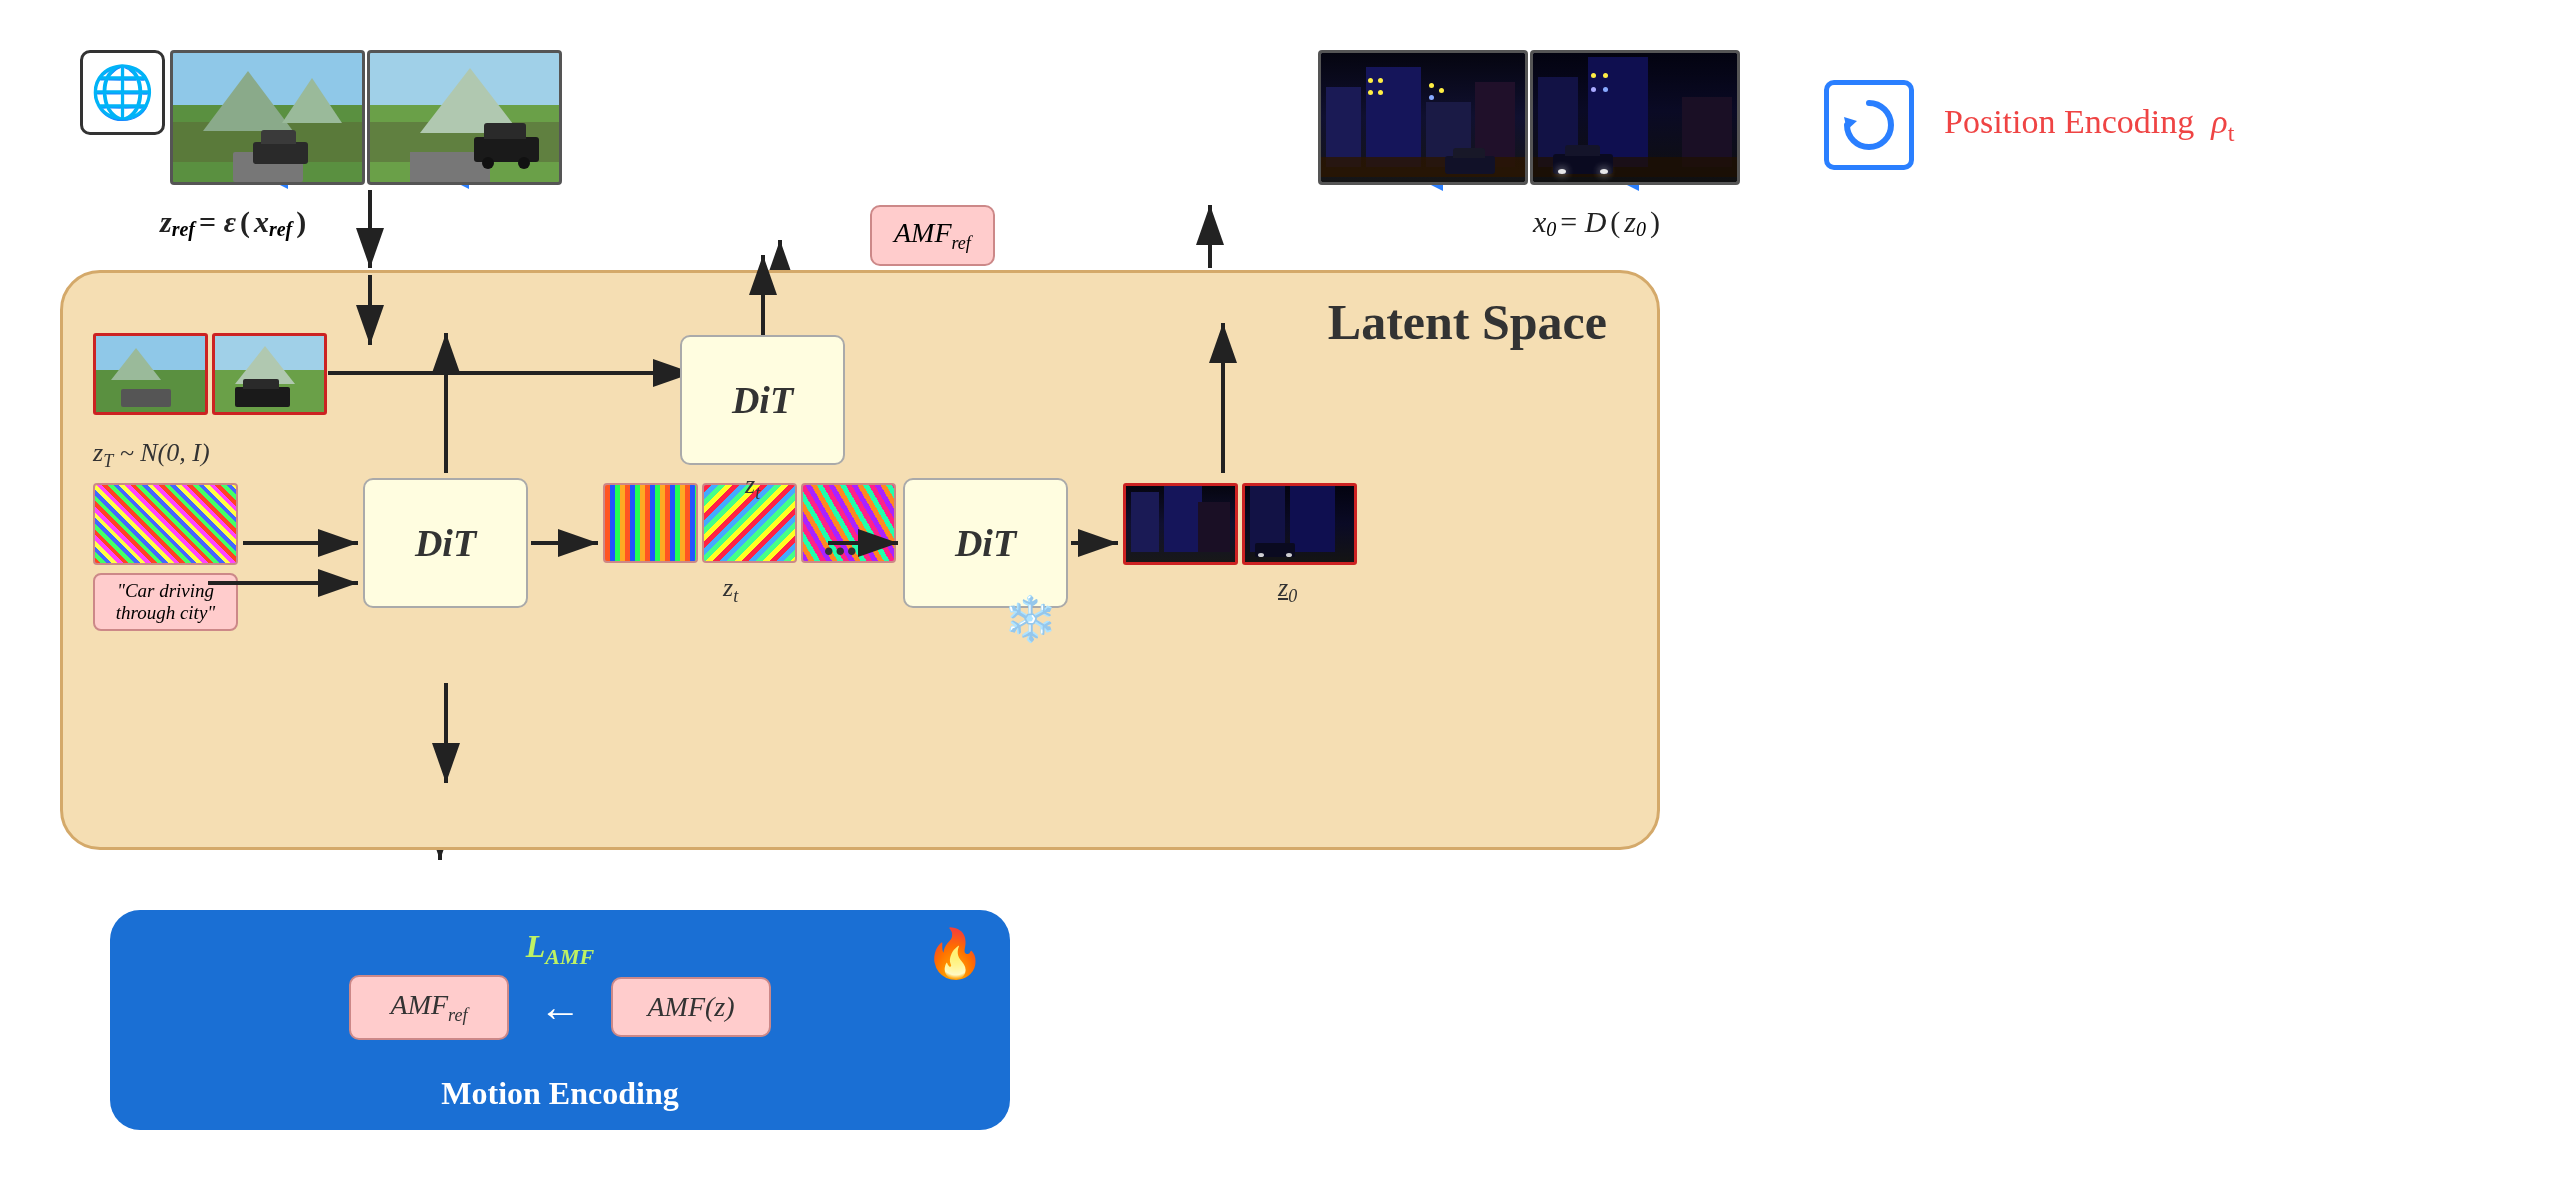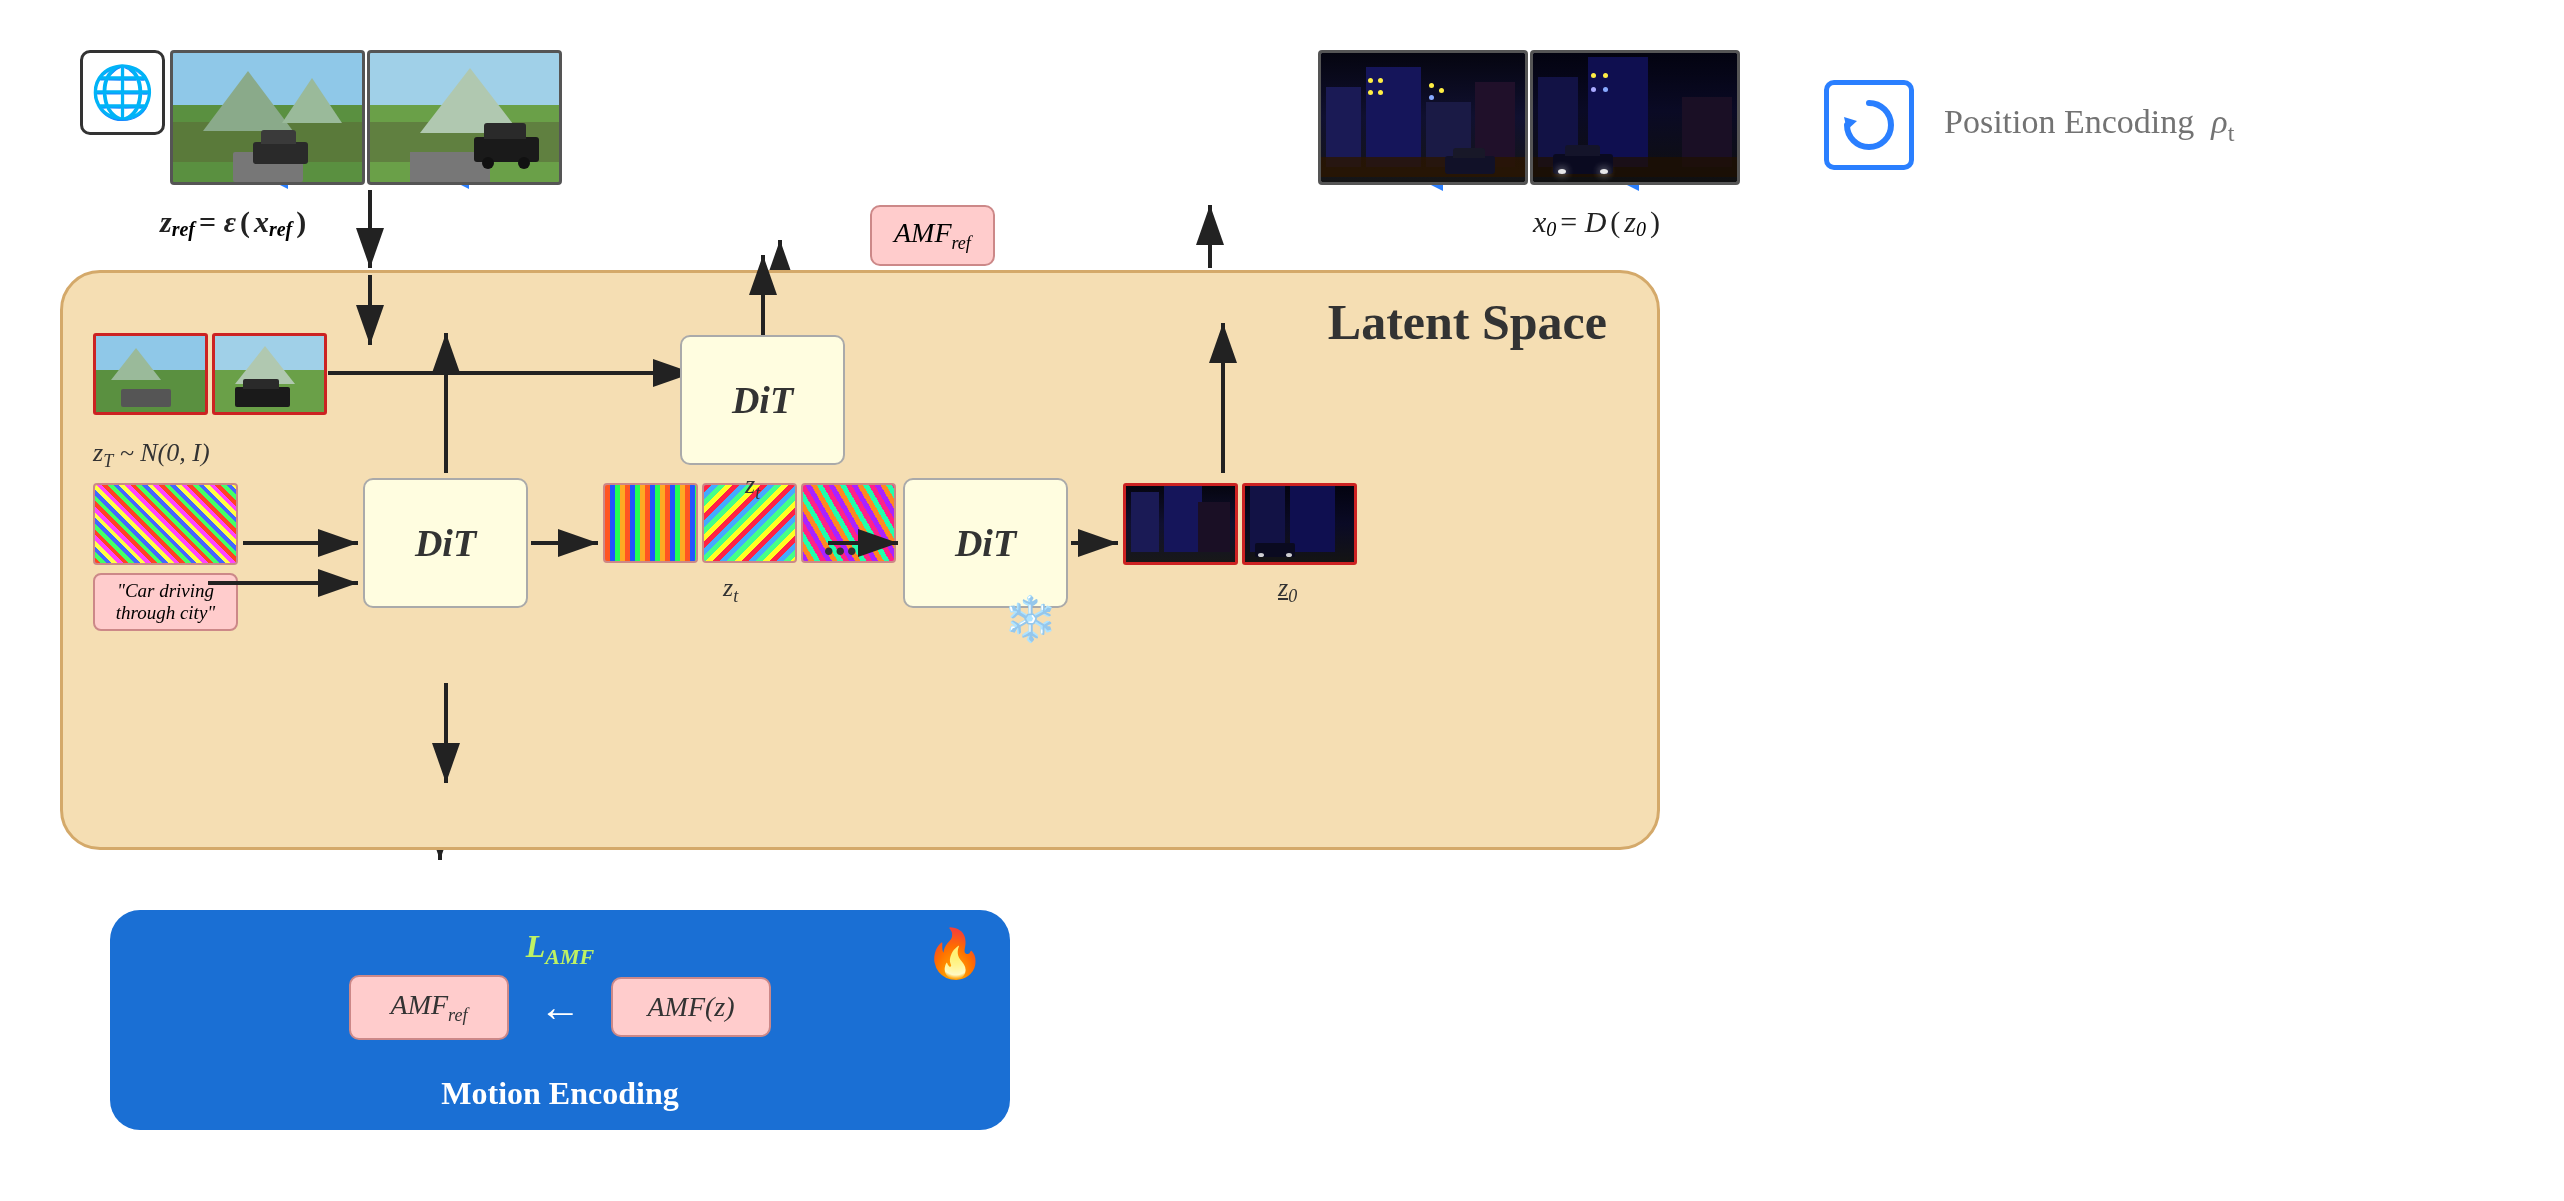--- a/index.html
+++ b/index.html
@@ -371,19 +371,19 @@
   <div class="legend-area">
 
 
     <div class="legend-item">
       <div class="pos-enc-box">
         <svg width="60" height="60" viewBox="0 0 60 60" xmlns="http://www.w3.org/2000/svg">
           <path d="M30 8 A22 22 0 1 1 8 30" fill="none" stroke="#2a7fff" stroke-width="6" stroke-linecap="round"></path>
           <polygon points="5,22 8,35 18,26" fill="#2a7fff"></polygon>
         </svg>
       </div>
-      <div style="font-size:34px; color:#737373;">
+      <div style="font-size:34px; color:#ef4444;">
         Position Encoding &nbsp;<em>ρ</em><sub style="font-size:24px;">t</sub>
       </div>
     </div>
   </div>
 
 </div>
 
 </body></html>

